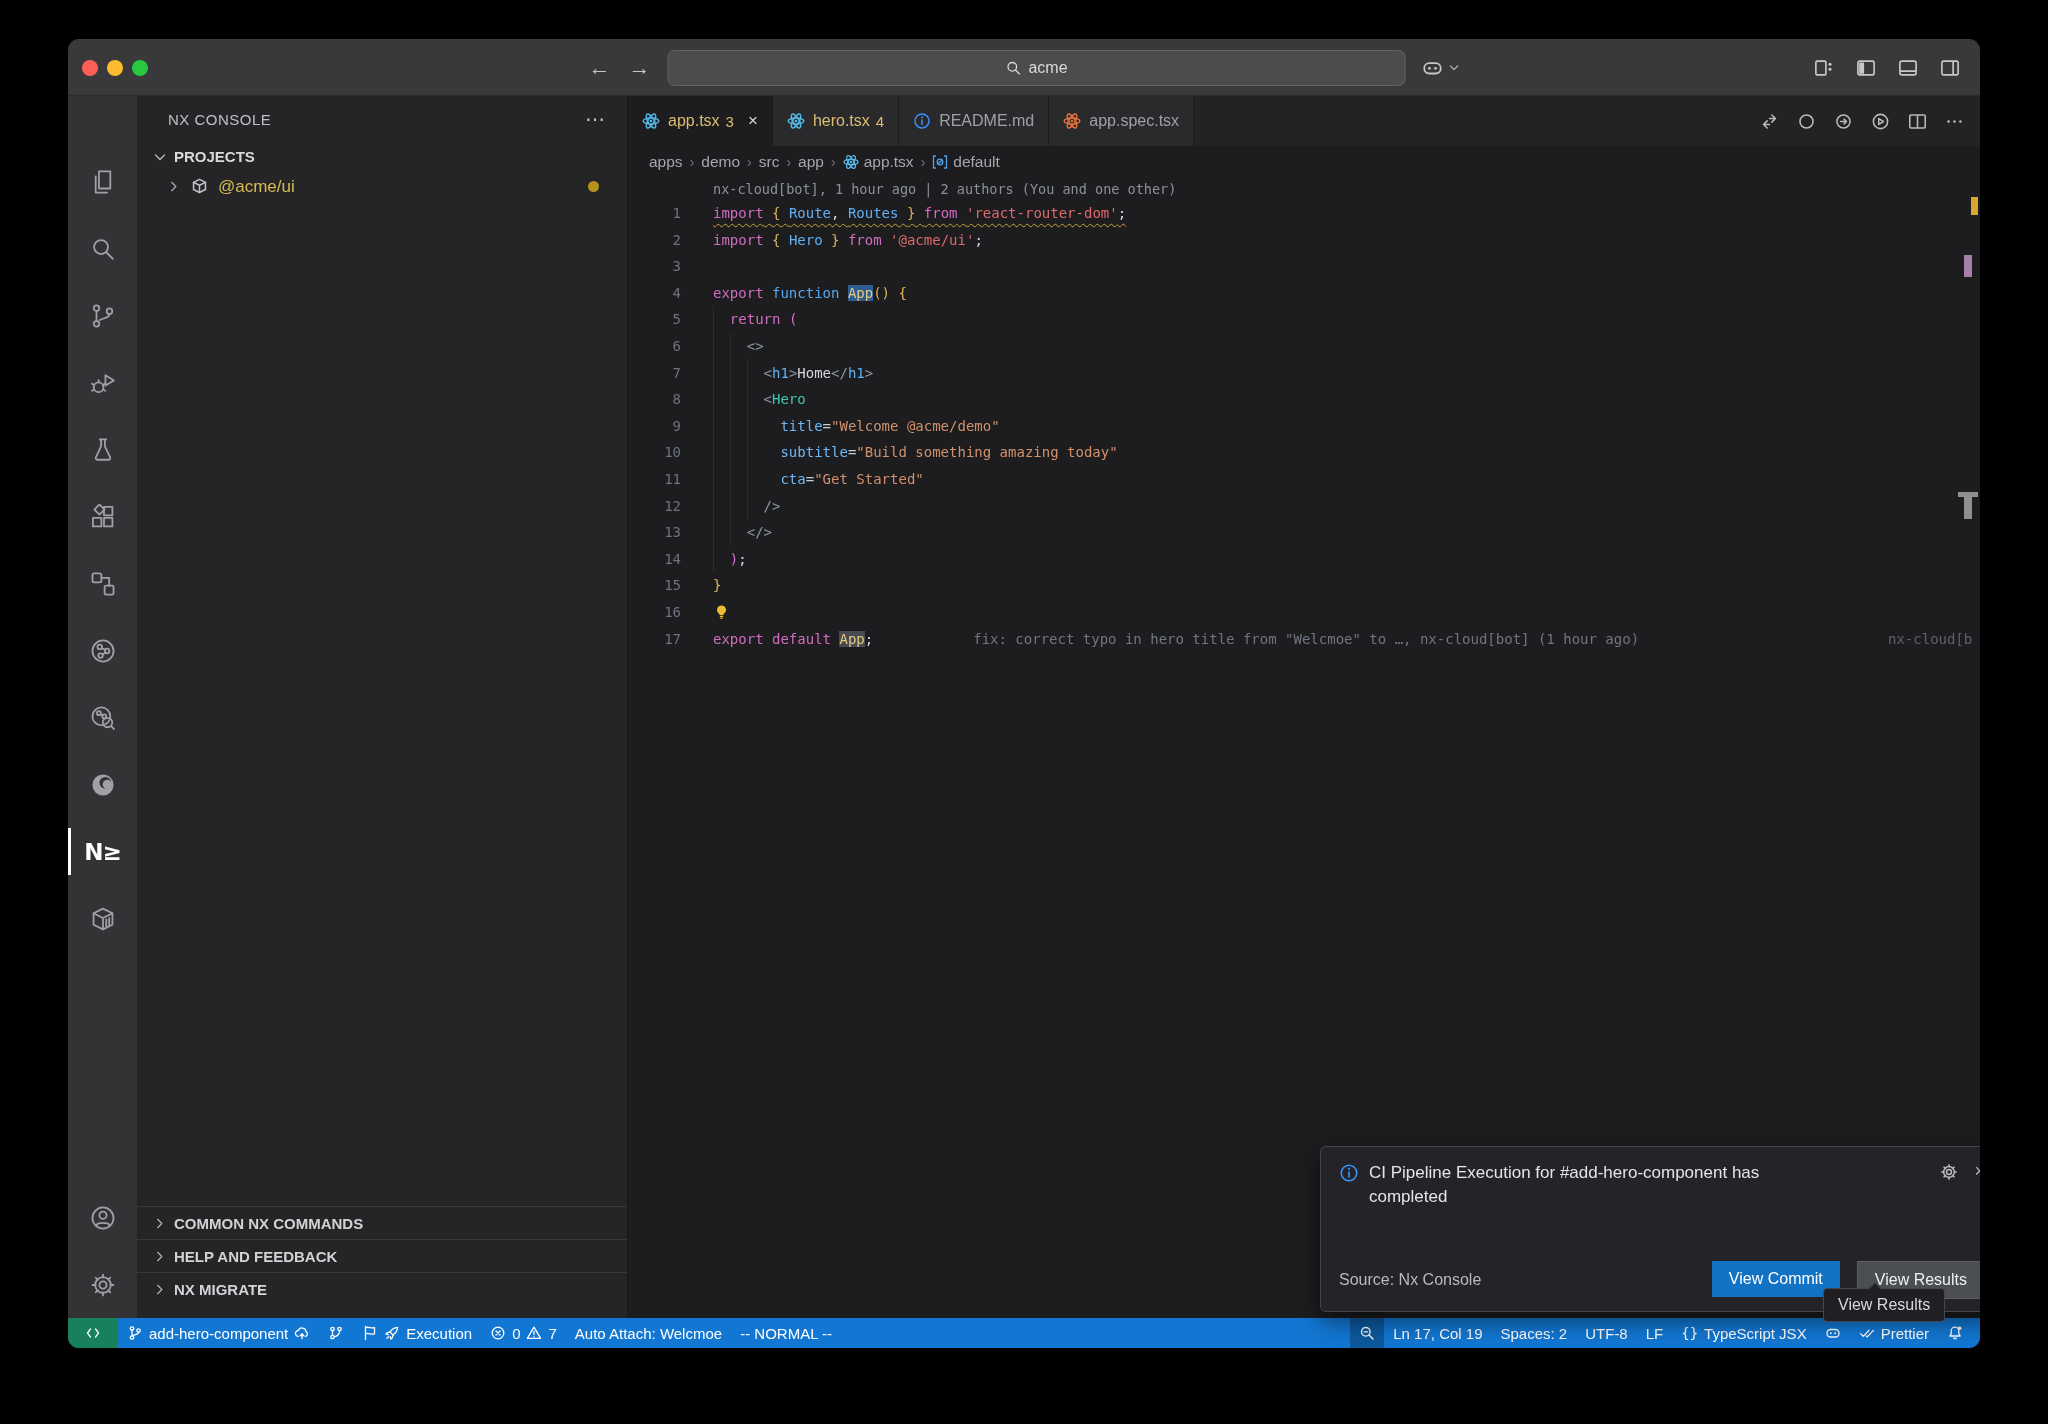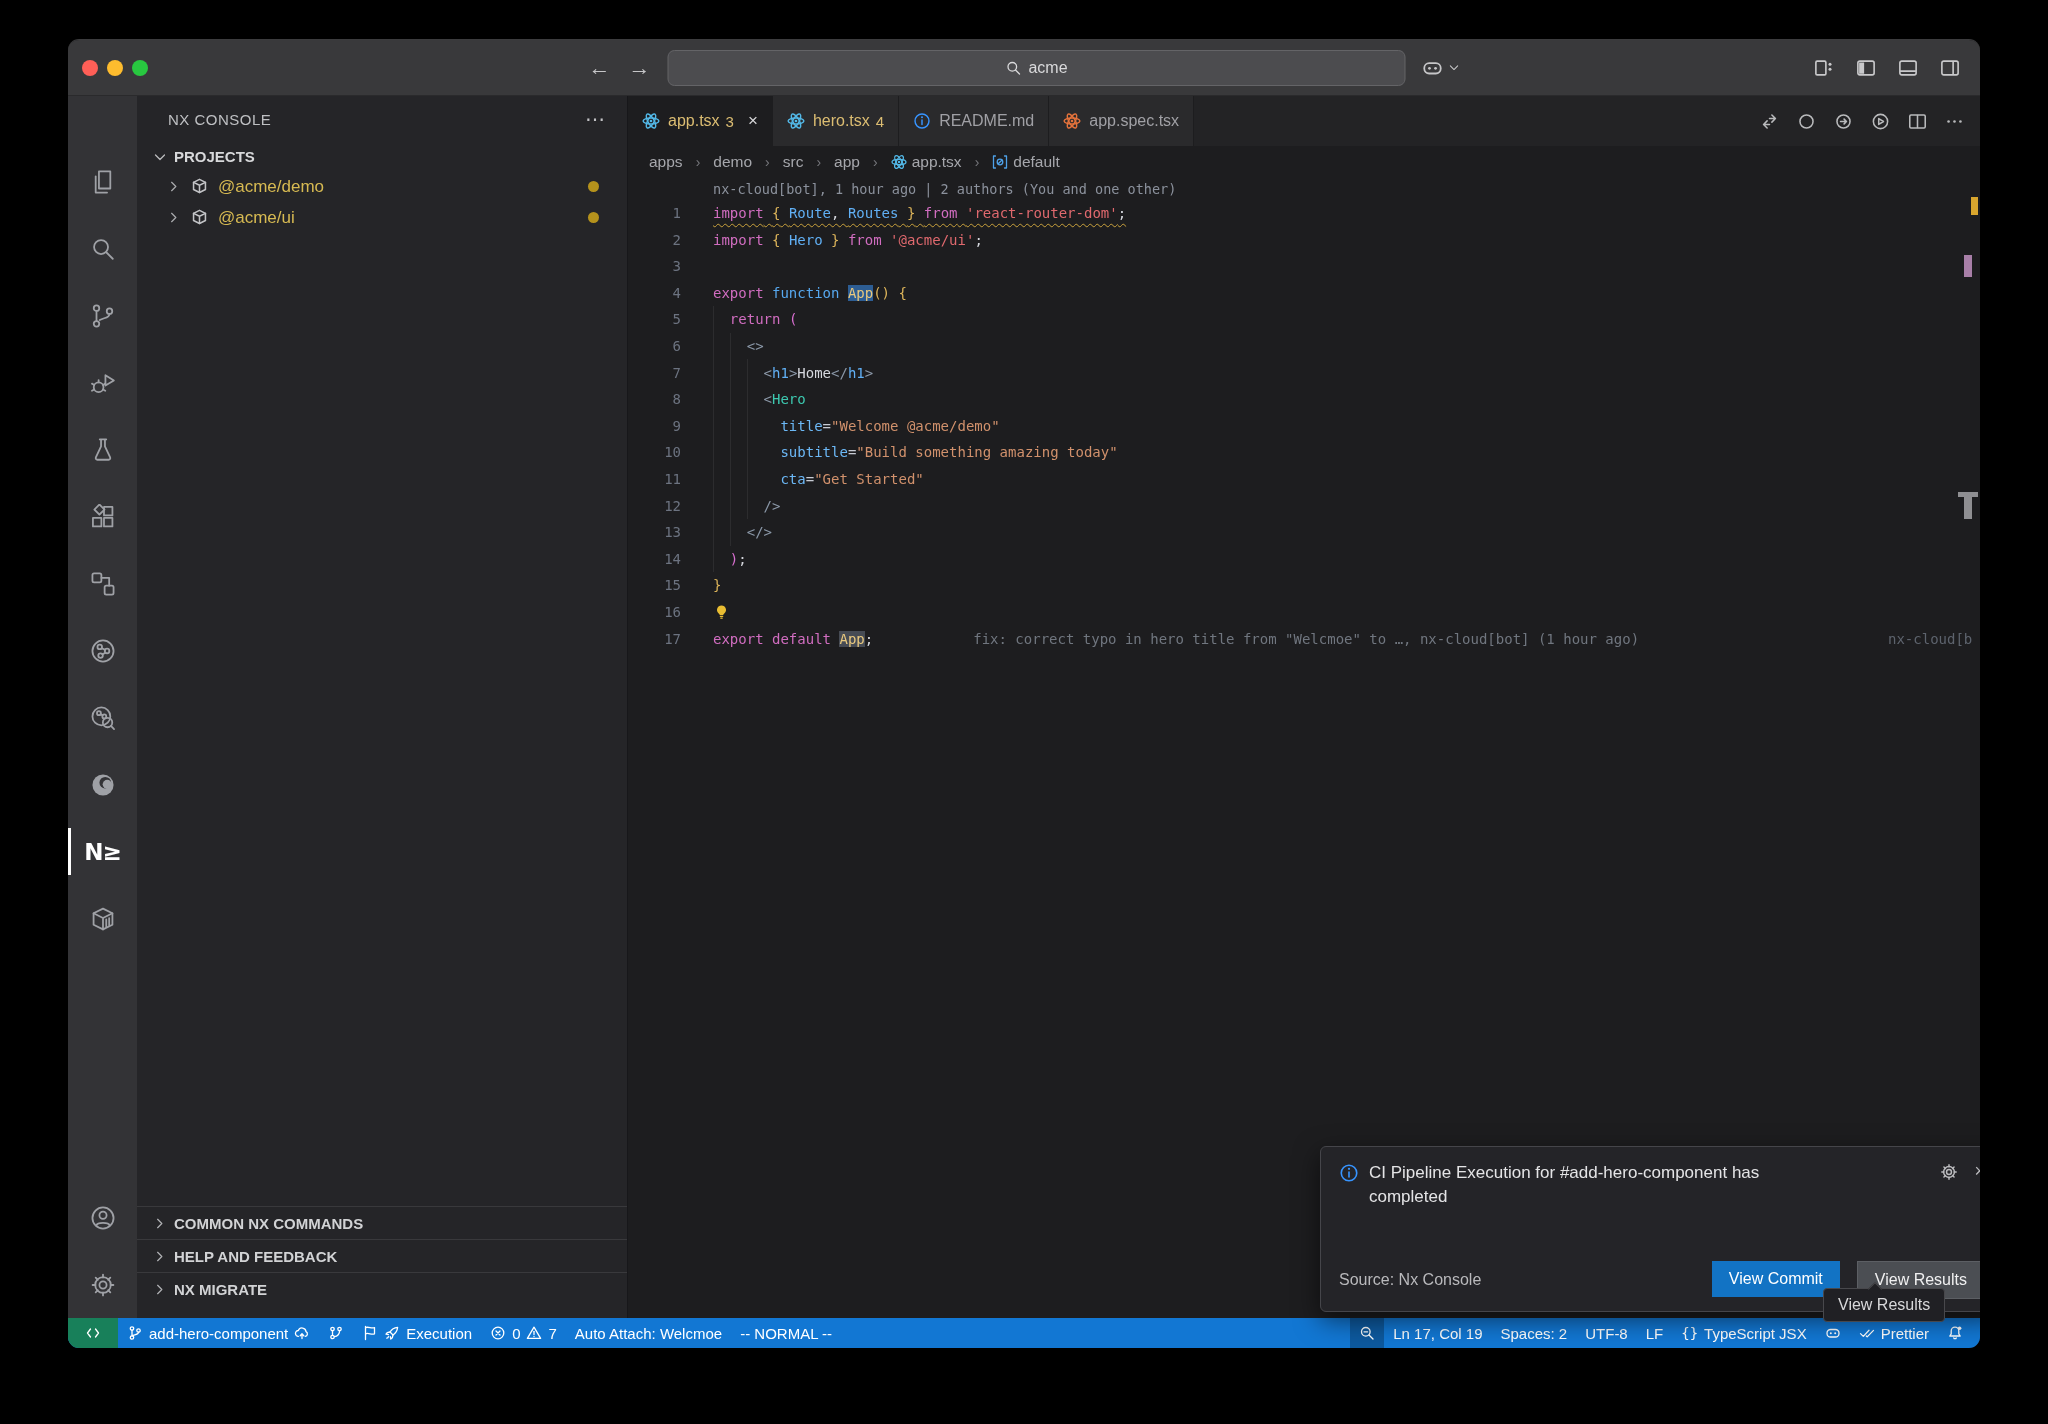--- a/index.html
+++ b/index.html
@@ -53,21 +53,21 @@
   .editor{flex:1 1 auto;display:flex;flex-direction:column;min-width:0;background:#1d1d1f;position:relative;justify-content:space-between;}
   .tabstrip{height:50px;background:#232325;display:flex;align-items:stretch;flex:0 0 auto;position:relative;}
   .tab{display:flex;align-items:center;gap:8px;padding:0 14px;font-size:16px;background:#2a2a2c;border-right:1px solid #1d1d1f;color:#a0a0a5;}
   .tab.active{background:#1d1d1f;}
   .tab .ic{width:18px;height:18px;flex:0 0 auto;}
   .tab .t-mod{color:#dcbd72;}
   .tab .t-badge{font-size:15px;margin-left:-2px;}
   .tab .t-close{color:#d7d7d9;font-size:17px;margin-left:6px;}
   .tab-actions{position:absolute;right:16px;top:0;height:50px;display:flex;align-items:center;gap:18px;color:#b9babc;}
   .tab-actions .ic{width:19px;height:19px}
-  .crumbs{height:32px;display:flex;align-items:center;gap:13px;padding-left:21px;font-size:15.5px;color:#a6a7ac;flex:0 0 auto;}
+  .crumbs{height:32px;display:flex;align-items:center;gap:7px;padding-left:21px;font-size:15.5px;color:#a6a7ac;flex:0 0 auto;}
   .crumb{display:flex;align-items:center;gap:5px;}
   .crumb .ic{width:16px;height:16px}
   .crumb-sep{color:#76777c;font-size:14px;}
   
   .code{flex:1 1 auto;position:relative;font-family:"DejaVu Sans Mono",monospace;font-size:14px;overflow:hidden;}
   .blame-top{height:22px;line-height:22px;padding-left:85px;color:#8b919c;font-size:13.5px;font-family:"DejaVu Sans Mono",monospace;white-space:pre;}
   .cl{height:26.6px;line-height:26.6px;white-space:pre;position:relative;}
   .ln{display:inline-block;width:53px;text-align:right;color:#6c7380;}
   .lc{margin-left:32px;}
   .lc.sq{text-decoration:underline wavy #c9a23d 1px;text-underline-offset:5px;}
@@ -275,31 +275,20 @@
           <span class="sb-title">NX CONSOLE</span>
           <span class="sb-menu">⋯</span>
         </div>
         <div class="sb-sec-header">
           <svg class="ic" viewBox="0 0 16 16">
               <path d="M3.5 6L8 10.5 12.5 6"></path>
             </svg>
           <span>PROJECTS</span>
         </div>
         <div id="proj-items">
-            <div class="tree-item">
-              <svg class="ic chev" viewBox="0 0 16 16">
-                <path d="M6 3.5L10.5 8 6 12.5"></path>
-              </svg>
-              <svg class="ic pkg" viewBox="0 0 16 16">
-                <path d="M8 2l5 2.5v6L8 13 3 10.5v-6z"></path>
-                <path d="M3 4.5L8 7l5-2.5M8 7v6"></path>
-              </svg>
-              <span class="lbl-mod">@acme/demo</span>
-              <span class="dot"></span>
-            </div>
             <div class="tree-item">
               <svg class="ic chev" viewBox="0 0 16 16">
                 <path d="M6 3.5L10.5 8 6 12.5"></path>
               </svg>
               <svg class="ic pkg" viewBox="0 0 16 16">
                 <path d="M8 2l5 2.5v6L8 13 3 10.5v-6z"></path>
                 <path d="M3 4.5L8 7l5-2.5M8 7v6"></path>
               </svg>
               <span class="lbl-mod">@acme/ui</span>
               <span class="dot"></span>

